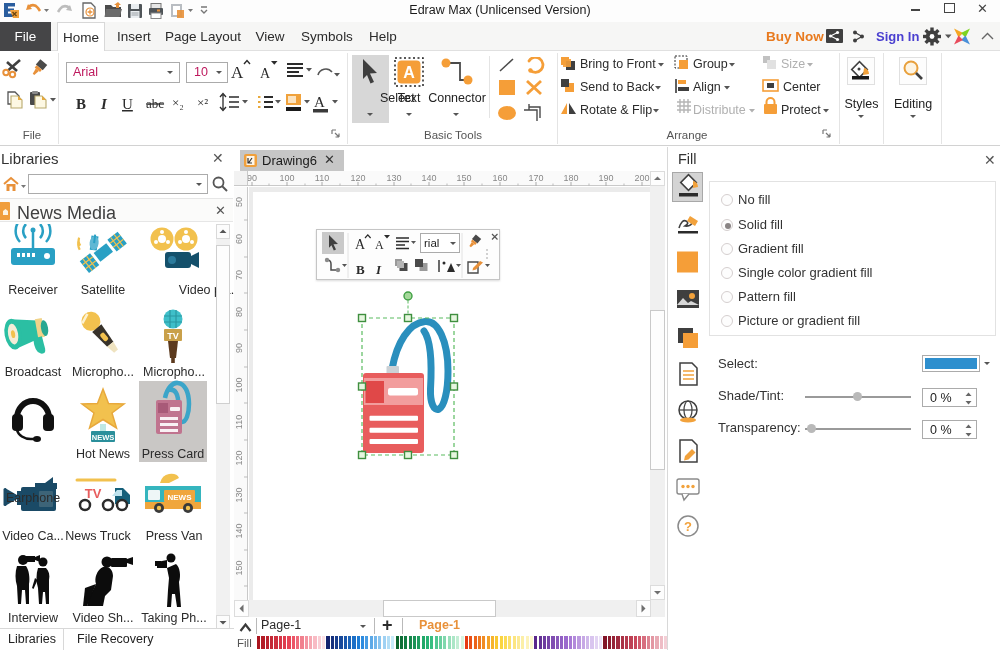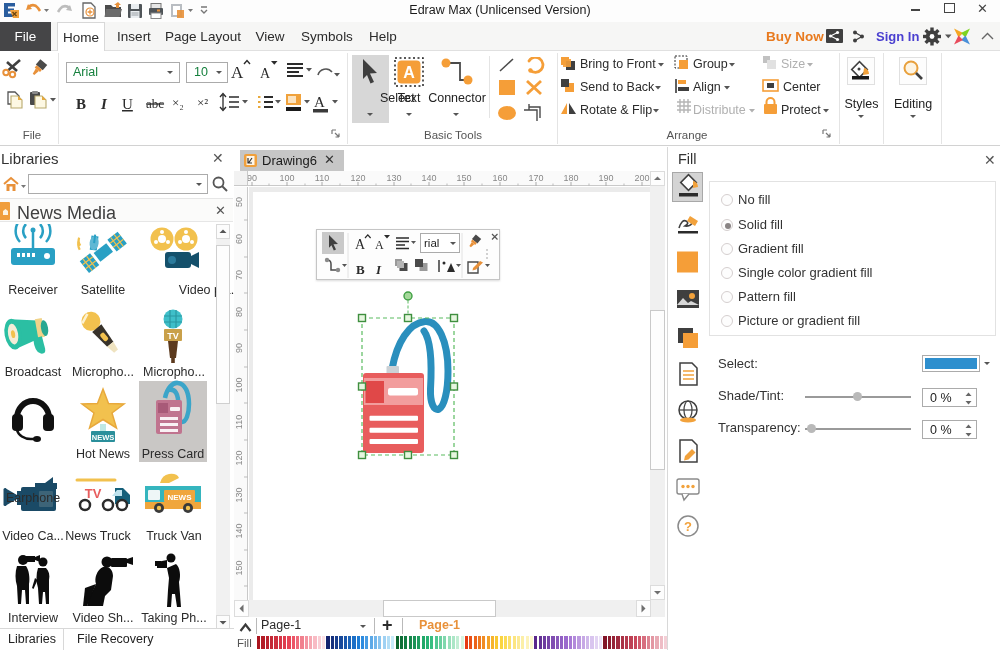--- a/index.html
+++ b/index.html
@@ -14,21 +14,21 @@
 
 #menubar { position:absolute; left:0; top:22px; width:1000px; height:29px; background:#f6f6f5; border-bottom:1px solid #e0e0e0; }
 .mtab { position:absolute; top:0; height:29px; line-height:29px; font-size:13.5px; color:#2b2b2b; text-align:center; }
 #filetab { left:0; width:51px; background:#454547; color:#fff; }
 #hometab { background:#fff; border:1px solid #d8d8d8; border-bottom:1px solid #fff; height:30px; }
 
 
 #ribbon { position:absolute; left:0; top:51px; width:1000px; height:95px; background:#fff; border-bottom:1px solid #d2d2d2; }
 .gsep { position:absolute; top:2px; height:91px; width:1px; background:#e4e4e4; }
 .glabel { position:absolute; top:78px; font-size:11.5px; color:#555; text-align:center; }
-.combo { position:absolute; border:1px solid #ababab; background:#fff; font-size:12.5px; color:#15803d; }
+.combo { position:absolute; border:1px solid #ababab; background:#fff; font-size:12.5px; color:#be185d; }
 .caret { display:inline-block; width:0; height:0; border-left:3.5px solid transparent; border-right:3.5px solid transparent; border-top:4px solid #555; vertical-align:middle; }
 .caret.sm { border-left-width:3px; border-right-width:3px; border-top-width:3.5px; }
 .rbtn-label { font-size:12.5px; color:#222; }
 .libl { position:absolute; font-size:12.5px; color:#2b2b2b; text-align:center; white-space:nowrap; overflow:hidden; }
 #palette i { position:absolute; top:0; width:3.3px; height:13px; }
 .radiorow { position:absolute; left:53px; height:16px;text-align:right; }
 .rc { display:inline-block; width:12px; height:12px; border-radius:50%; border:1px solid #d5cfcf; background:#fdfdfd; vertical-align:middle; }
 .rc.sel { position:relative; }
 .rc.sel::after { content:""; position:absolute; left:3px; top:3px; width:6px; height:6px; border-radius:50%; background:#8a8484; }
 .rl { font-size:13px; color:#333; margin-left:5px; vertical-align:middle; }
@@ -556,21 +556,21 @@
       <div class="libl" style="top:136px;left:70px;width:66px;">Satellite</div>
       <div class="libl" style="top:136px;left:138px;width:72px;margin-left:36px;">Video pla...</div>
       <div class="libl" style="top:218px;left:0px;width:66px;">Broadcast</div>
       <div class="libl" style="top:218px;left:68px;width:70px;">Micropho...</div>
       <div class="libl" style="top:218px;left:138px;width:72px;">Micropho...</div>
       <div class="libl" style="top:300px;left:0px;width:66px;margin-top:44px;">Earphone</div>
       <div class="libl" style="top:300px;left:70px;width:66px;">Hot News</div>
       <div class="libl" style="top:300px;left:139px;width:68px;">Press Card</div>
       <div class="libl" style="top:382px;left:0px;width:66px;">Video Ca...</div>
       <div class="libl" style="top:382px;left:63px;width:70px;">News Truck</div>
-      <div class="libl" style="top:382px;left:138px;width:72px;">Truck Van</div>
+      <div class="libl" style="top:382px;left:138px;width:72px;">Press Van</div>
       <div class="libl" style="top:464px;left:0px;width:66px;">Interview</div>
       <div class="libl" style="top:464px;left:68px;width:70px;">Video Sh...</div>
       <div class="libl" style="top:464px;left:138px;width:72px;">Taking Ph...</div>
     </div>
 
     <div style="position:absolute;left:216px;top:77px;width:14px;height:406px;background:#f1f1f1;">
       <div style="position:absolute;left:0px;top:0px;width:14px;height:15px;background:#fcfcfc;border:1px solid #d9d9d9;"></div>
       <svg width="14" height="15" viewBox="0 0 14 15" style="position:absolute;left:0;top:0;">
           <path d="M3.5 9 L7 5.5 L10.5 9 Z" fill="#555"></path>
         </svg>

